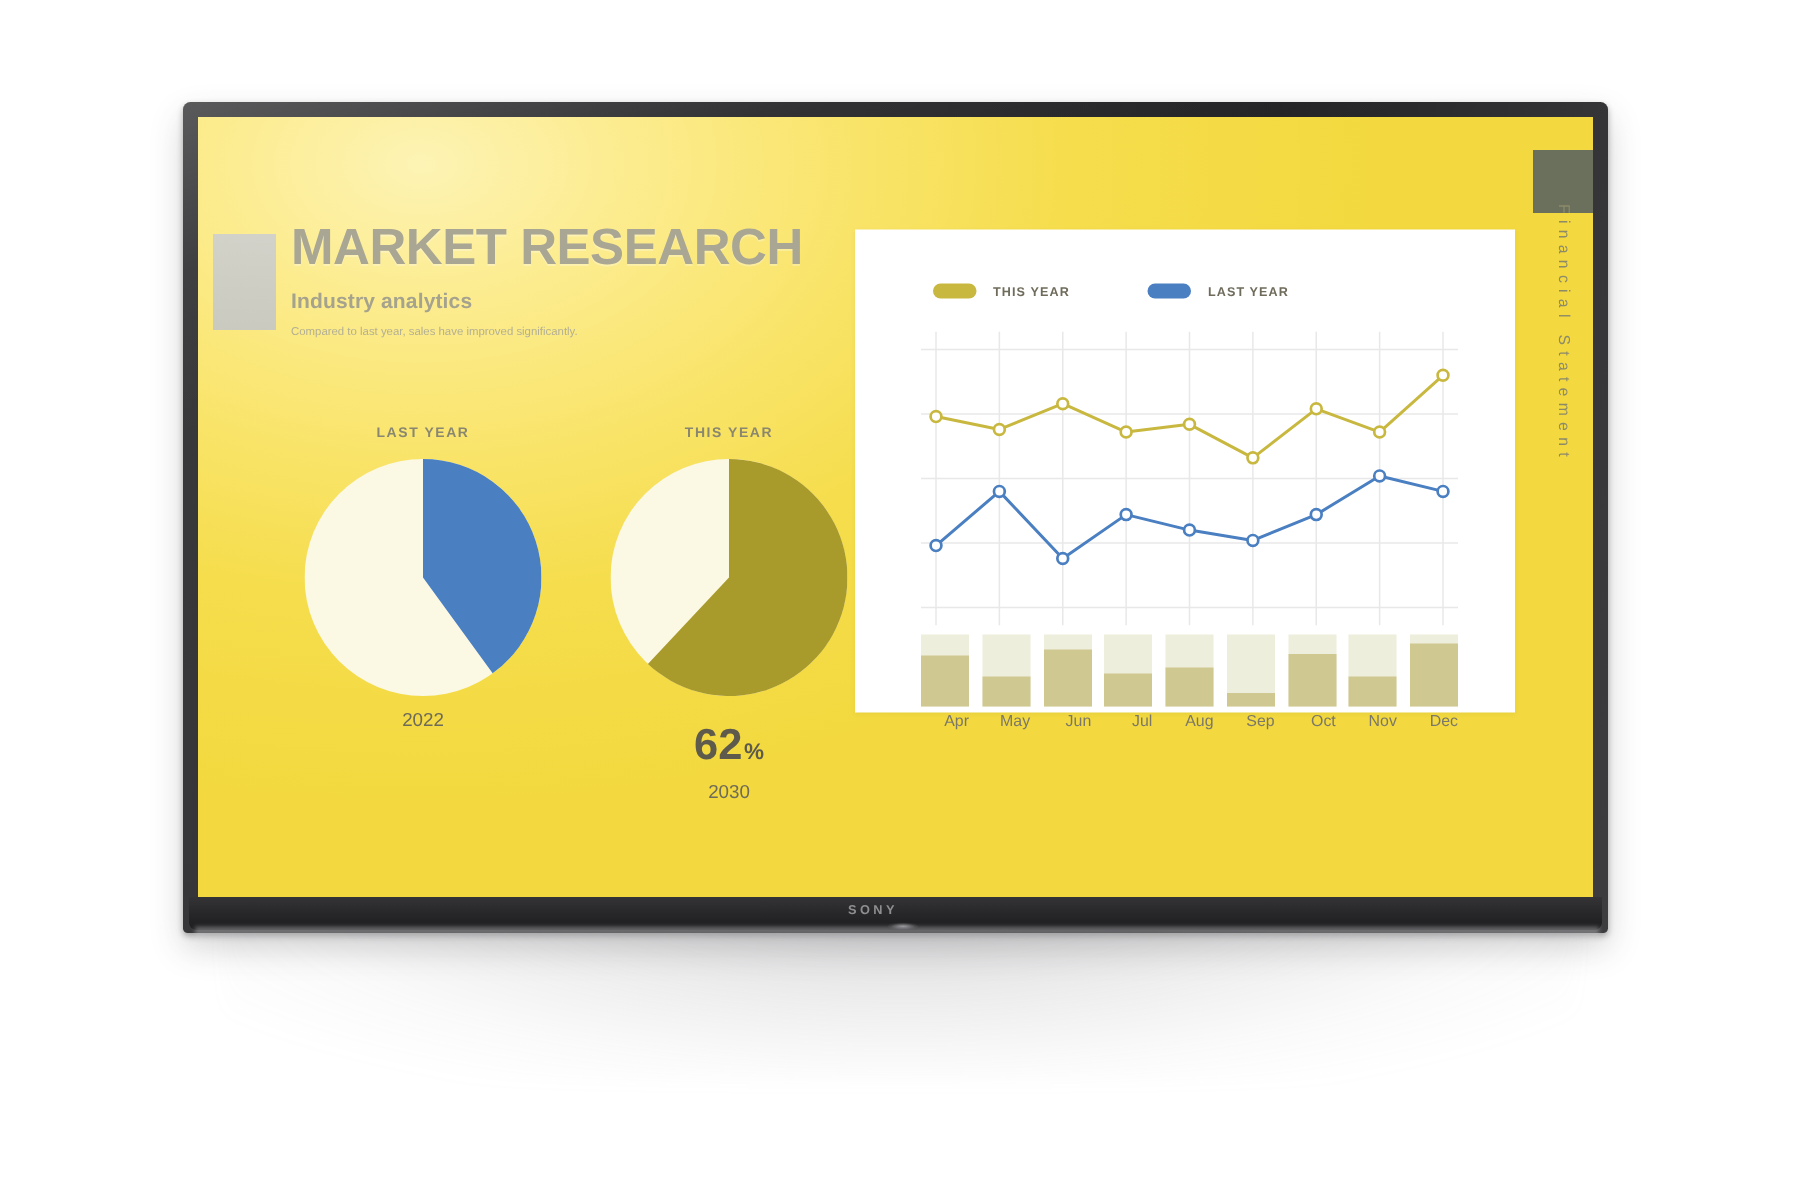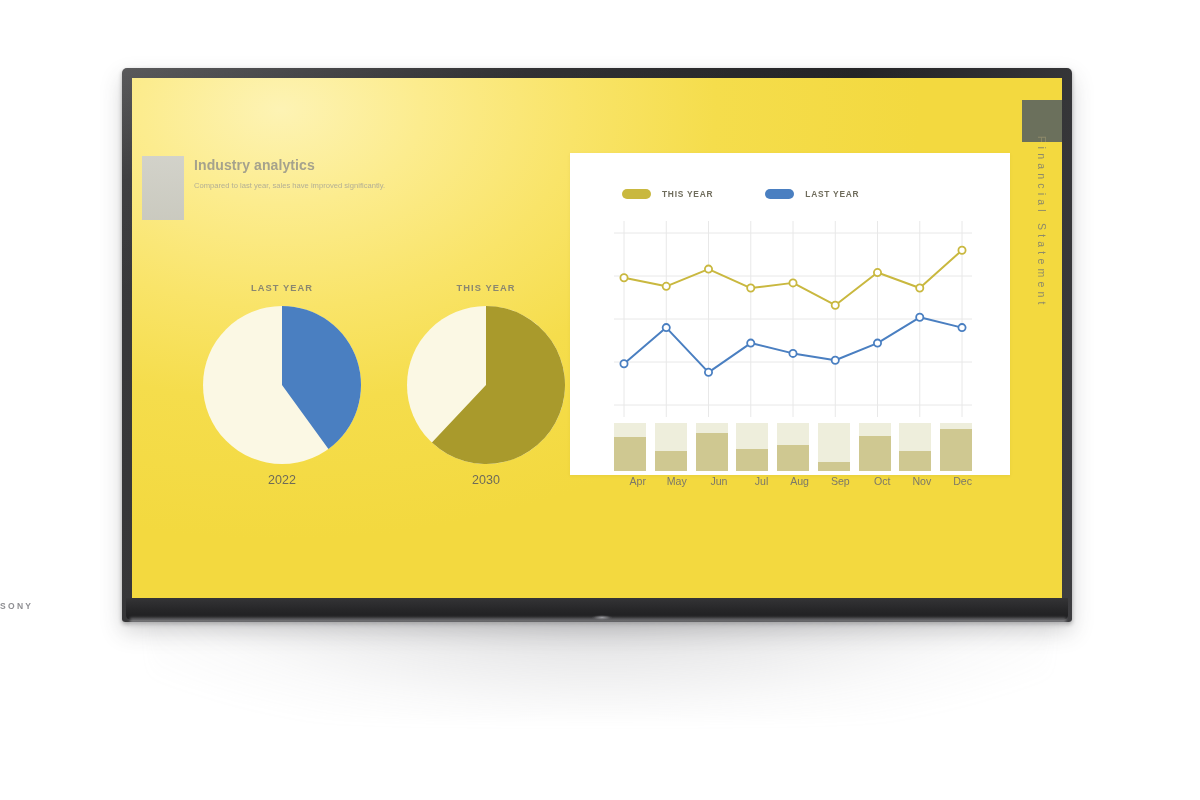--- a/index.html
+++ b/index.html
@@ -64,20 +64,21 @@
     height: 22px;
     background: linear-gradient(180deg, #343436 0%, #262628 55%, #1d1d1f 100%);
     border-radius: 0 0 5px 5px;
   }
 
   .tv-brand {
     position: absolute;
     left: 0;
     top: 601px;
     width: 1164px;
+    text-align: center;
     font-size: 8.5px;
     font-weight: bold;
     letter-spacing: 2.3px;
     color: #8e8e92;
   }
 
   .tv-led {
     position: absolute;
     left: 592px;
     top: 615px;
@@ -341,20 +342,21 @@
     <div class="screen-bg"></div>
 
     <div class="accent-left"></div>
     <div class="accent-right"></div>
 
     <div class="sidebar-label">
       <span>Financial Statement</span>
     </div>
 
     <div class="left-pane">
+      <div class="deck-title">MARKET RESEARCH</div>
       <div class="deck-subtitle">Industry analytics</div>
       <div class="deck-body second">Compared to last year, sales have improved significantly.</div>
     </div>
 
     <div class="pies">
 
       <div class="pie-col">
         <div class="pie-caption">LAST YEAR</div>
         <div class="pie-wrap">
           <svg width="158" height="158" viewBox="0 0 158 158">
@@ -365,20 +367,23 @@
         <div class="pie-year">2022</div>
       </div>
 
       <div class="pie-col">
         <div class="pie-caption">THIS YEAR</div>
         <div class="pie-wrap">
           <svg width="158" height="158" viewBox="0 0 158 158">
             <circle cx="79" cy="79" r="79" fill="#fbf8e4"></circle>
             <path id="pie-slice-1" d="M 79 79 L 79 0 A 79 79 0 1 1 24.92077863163359 136.58852156629152 Z" fill="#a99a2c"></path>
           </svg>
+        </div>
+        <div class="pie-value">
+          <span>62</span><span class="pct">%</span>
         </div>
         <div class="pie-year">2030</div>
       </div>
 
     </div>
 
     <div class="card">
 
       <div class="legend">
         <div class="legend-item">

